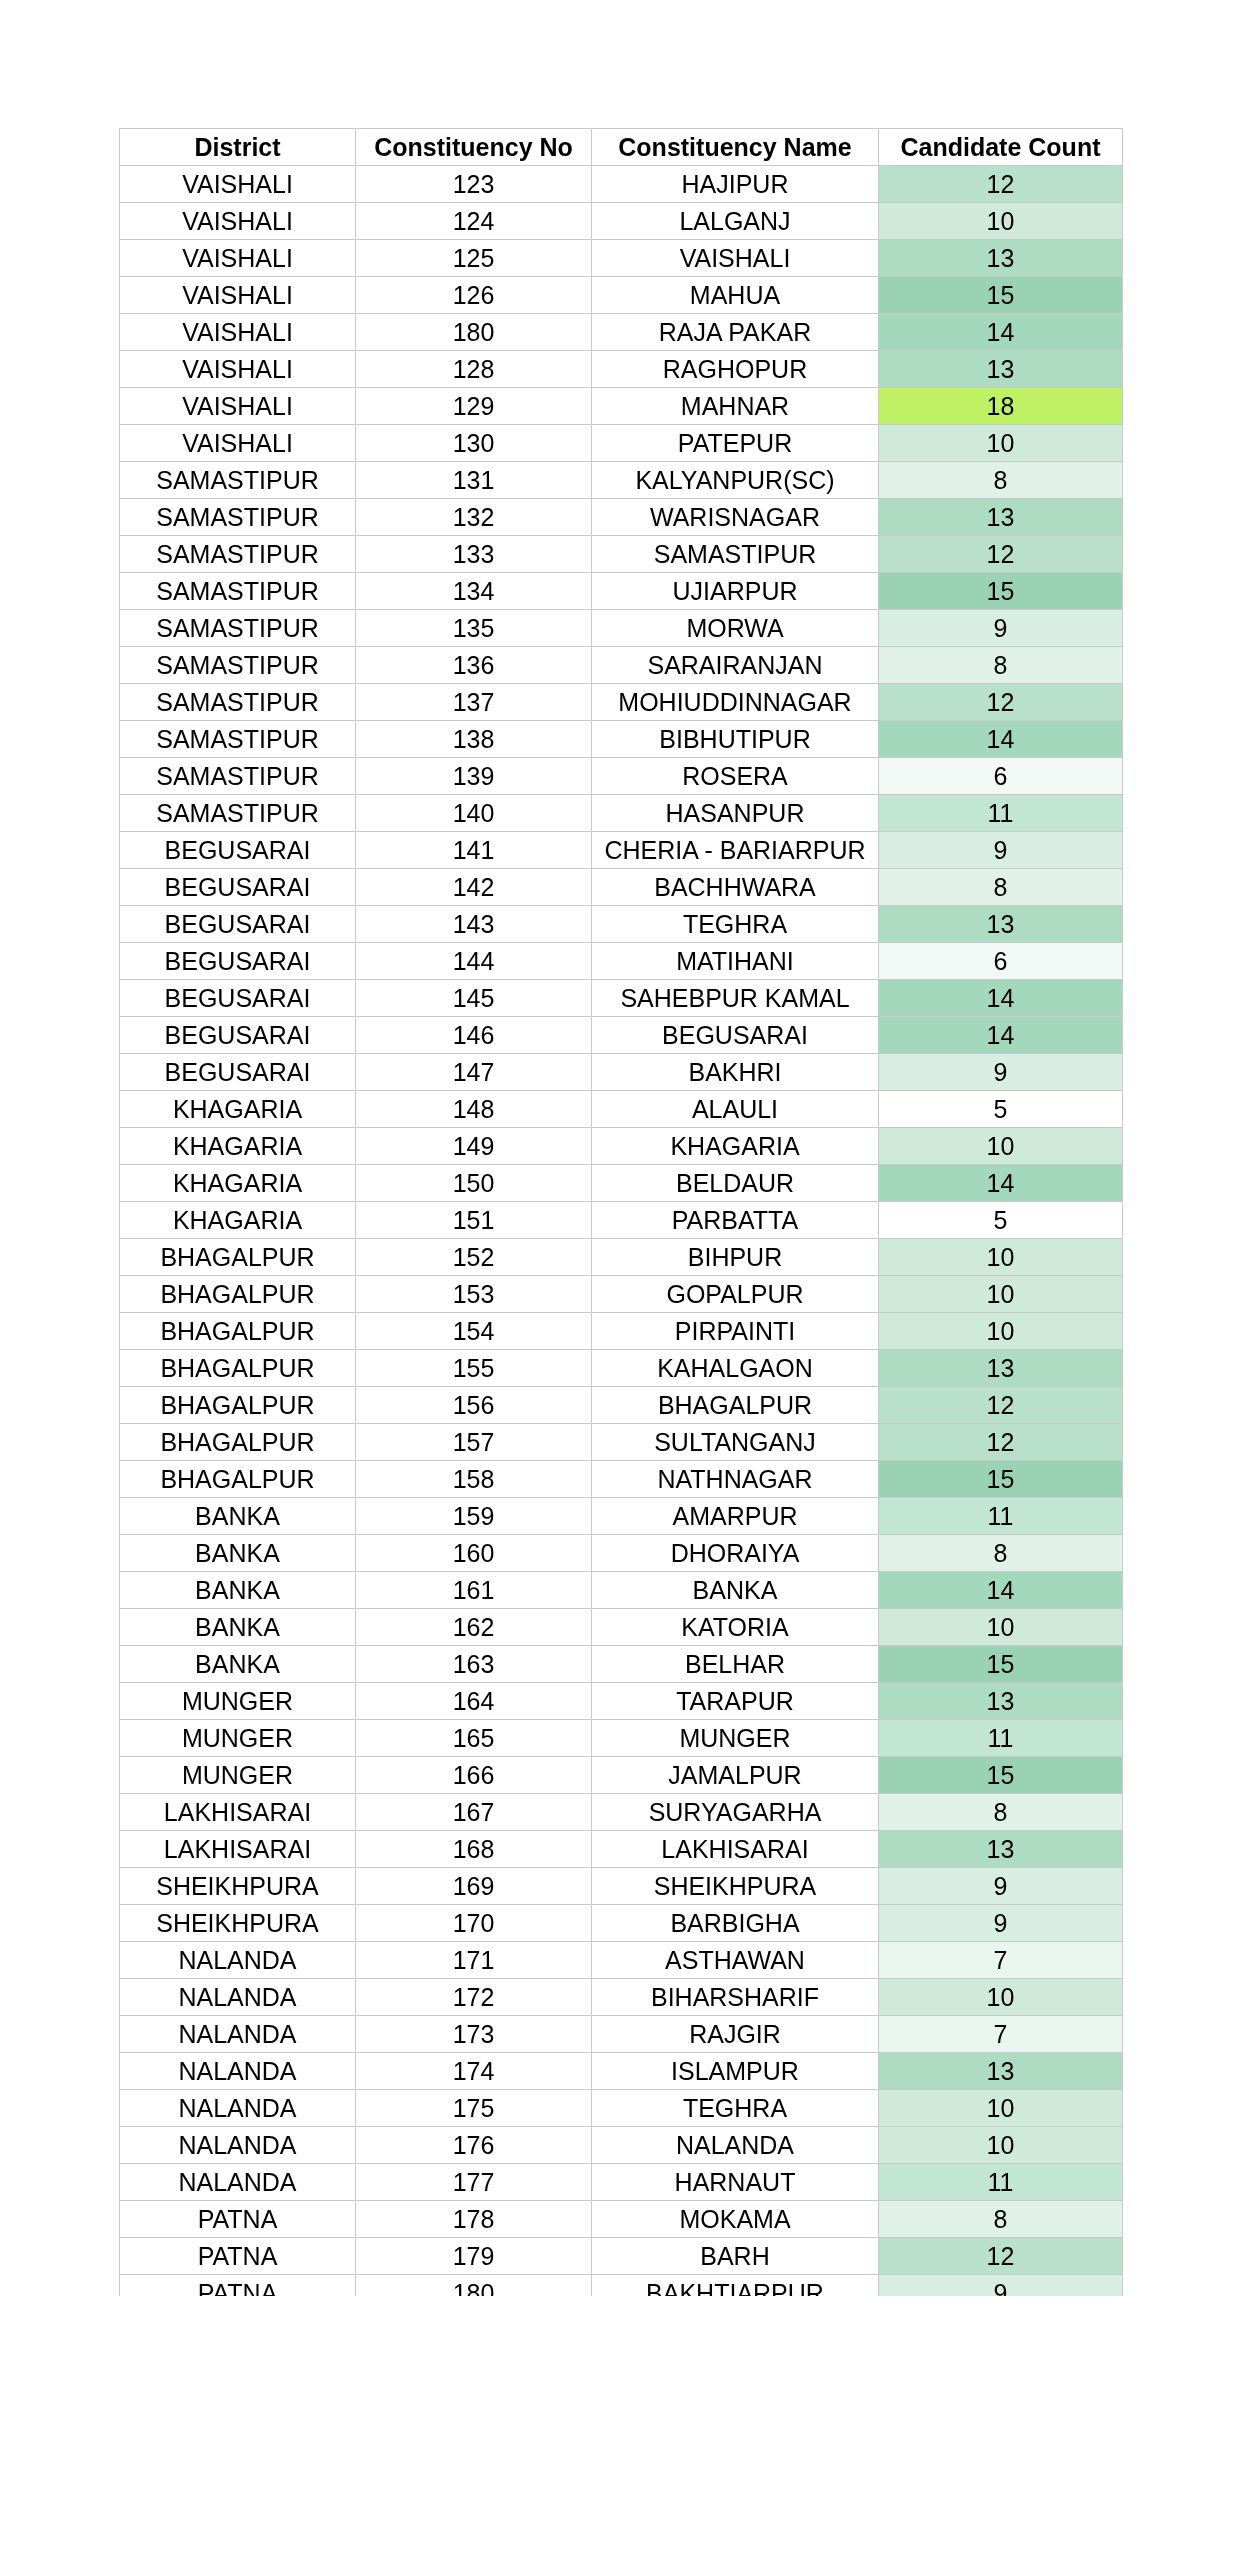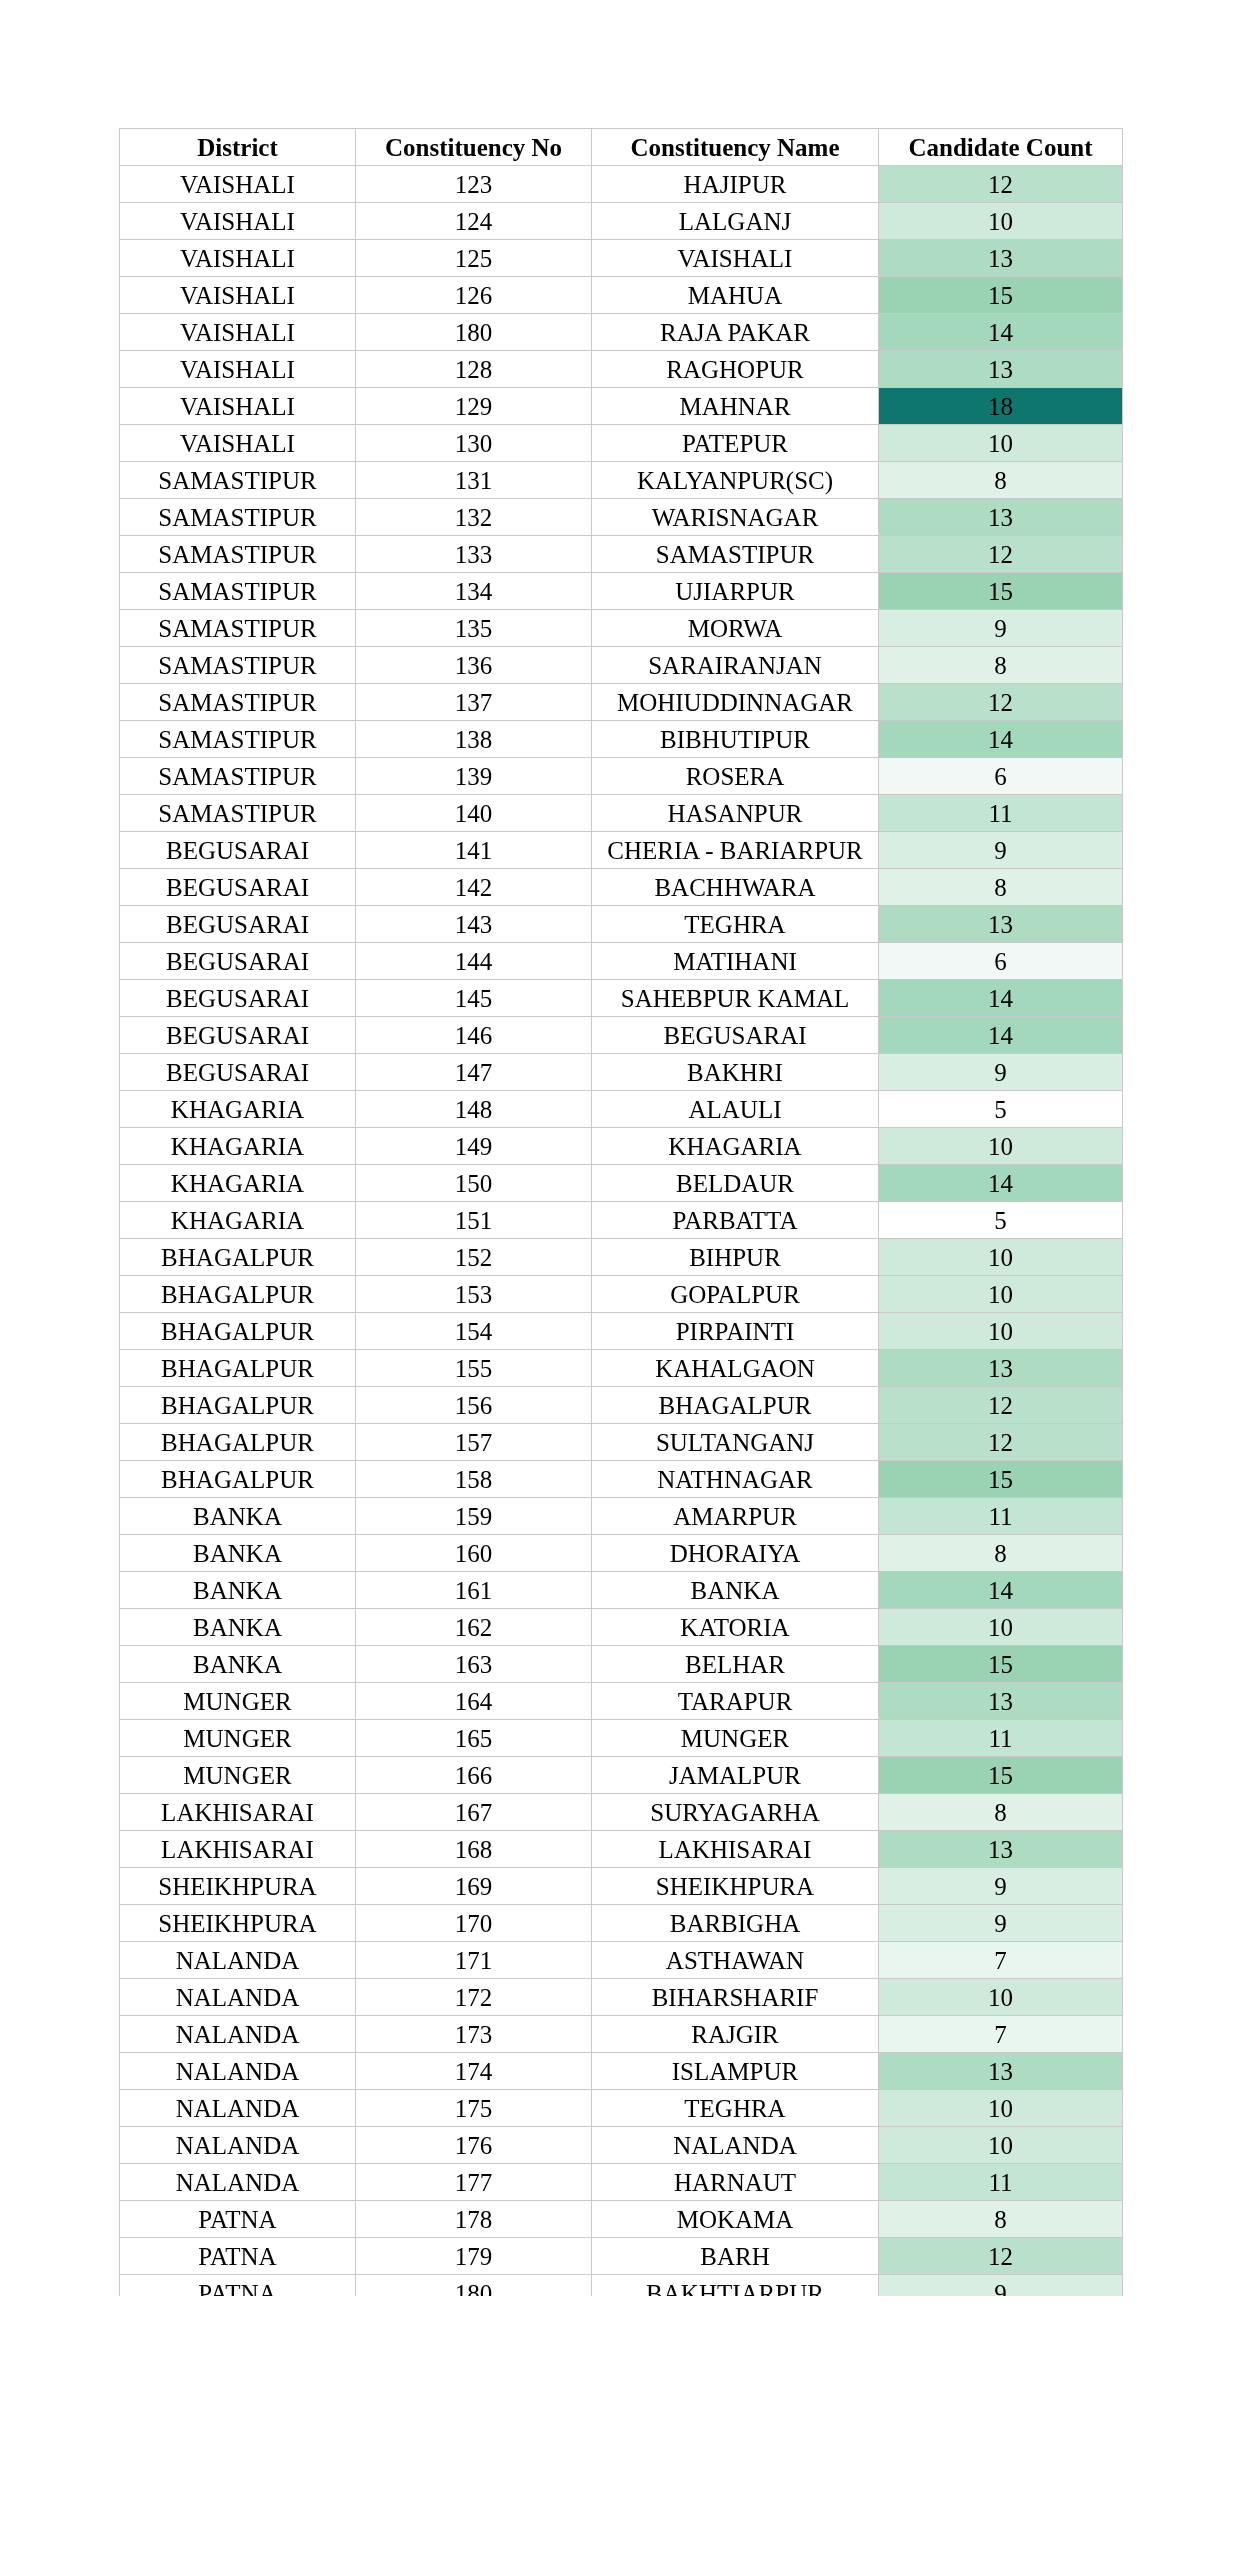--- a/index.html
+++ b/index.html
@@ -5,21 +5,21 @@
   html, body {
     margin: 0;
     padding: 0;
     background: #ffffff;
   }
   .page {
     position: relative;
     width: 1241px;
     height: 2296px;
     background: #ffffff;
-    font-family: Liberation Serif, serif;
+    font-family: Liberation Sans, sans-serif;
     overflow: hidden;
   }
   table.constituency-table {
     position: absolute;
     left: 119px;
     top: 128px;
     width: 1004px;
     border-collapse: collapse;
     table-layout: fixed;
   }
@@ -100,21 +100,21 @@
       <td>VAISHALI</td>
       <td>128</td>
       <td>RAGHOPUR</td>
       <td style="background-color: rgb(173, 220, 195);">13</td>
     </tr>
 
     <tr>
       <td>VAISHALI</td>
       <td>129</td>
       <td>MAHNAR</td>
-      <td style="background-color: #0f766e;">18</td>
+      <td style="background-color: #bef264;">18</td>
     </tr>
 
     <tr>
       <td>VAISHALI</td>
       <td>130</td>
       <td>PATEPUR</td>
       <td style="background-color: rgb(207, 234, 219);">10</td>
     </tr>
 
     <tr>

